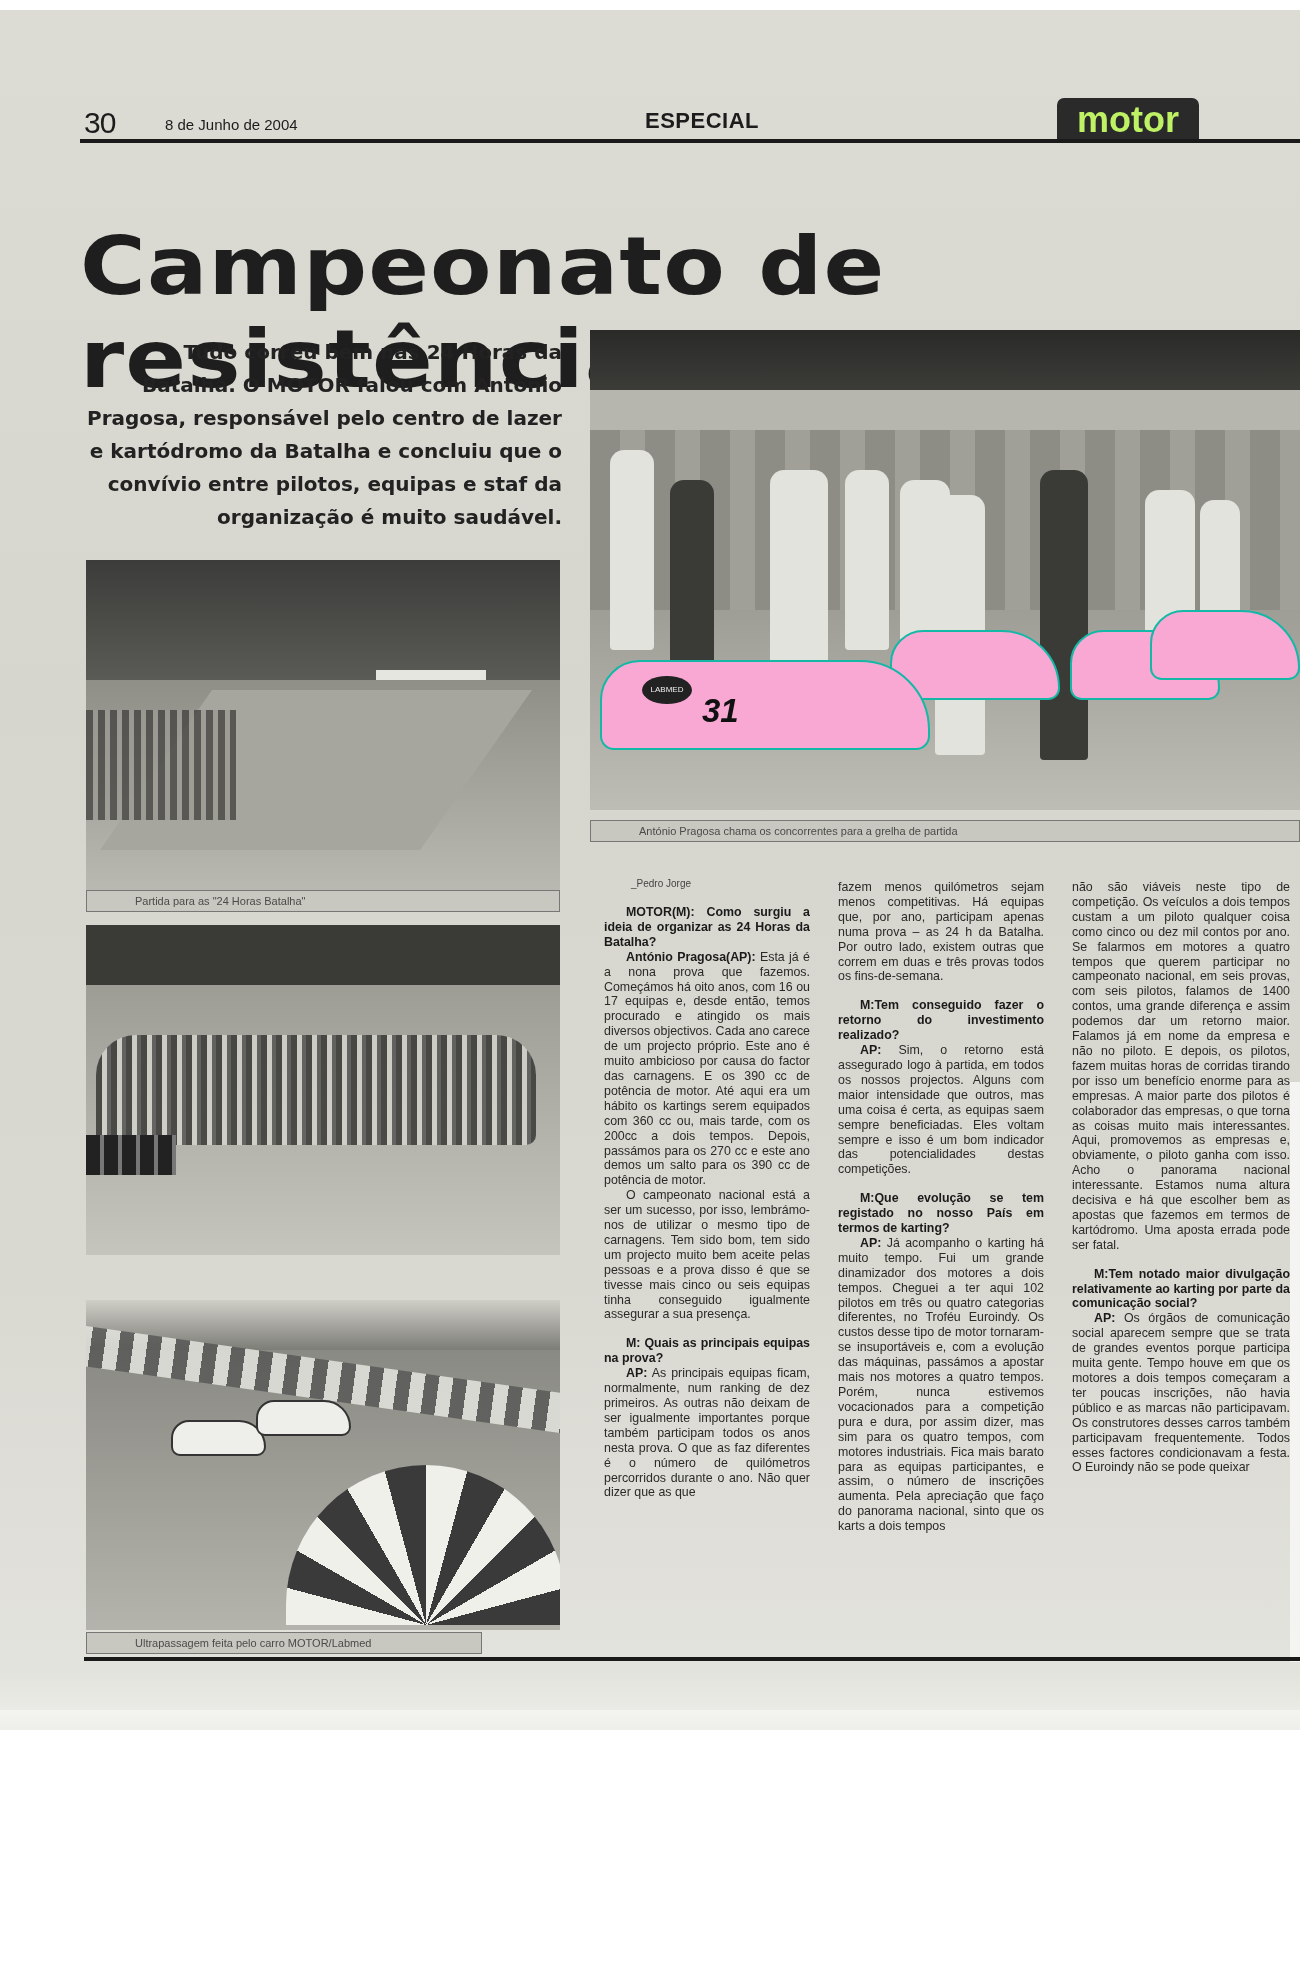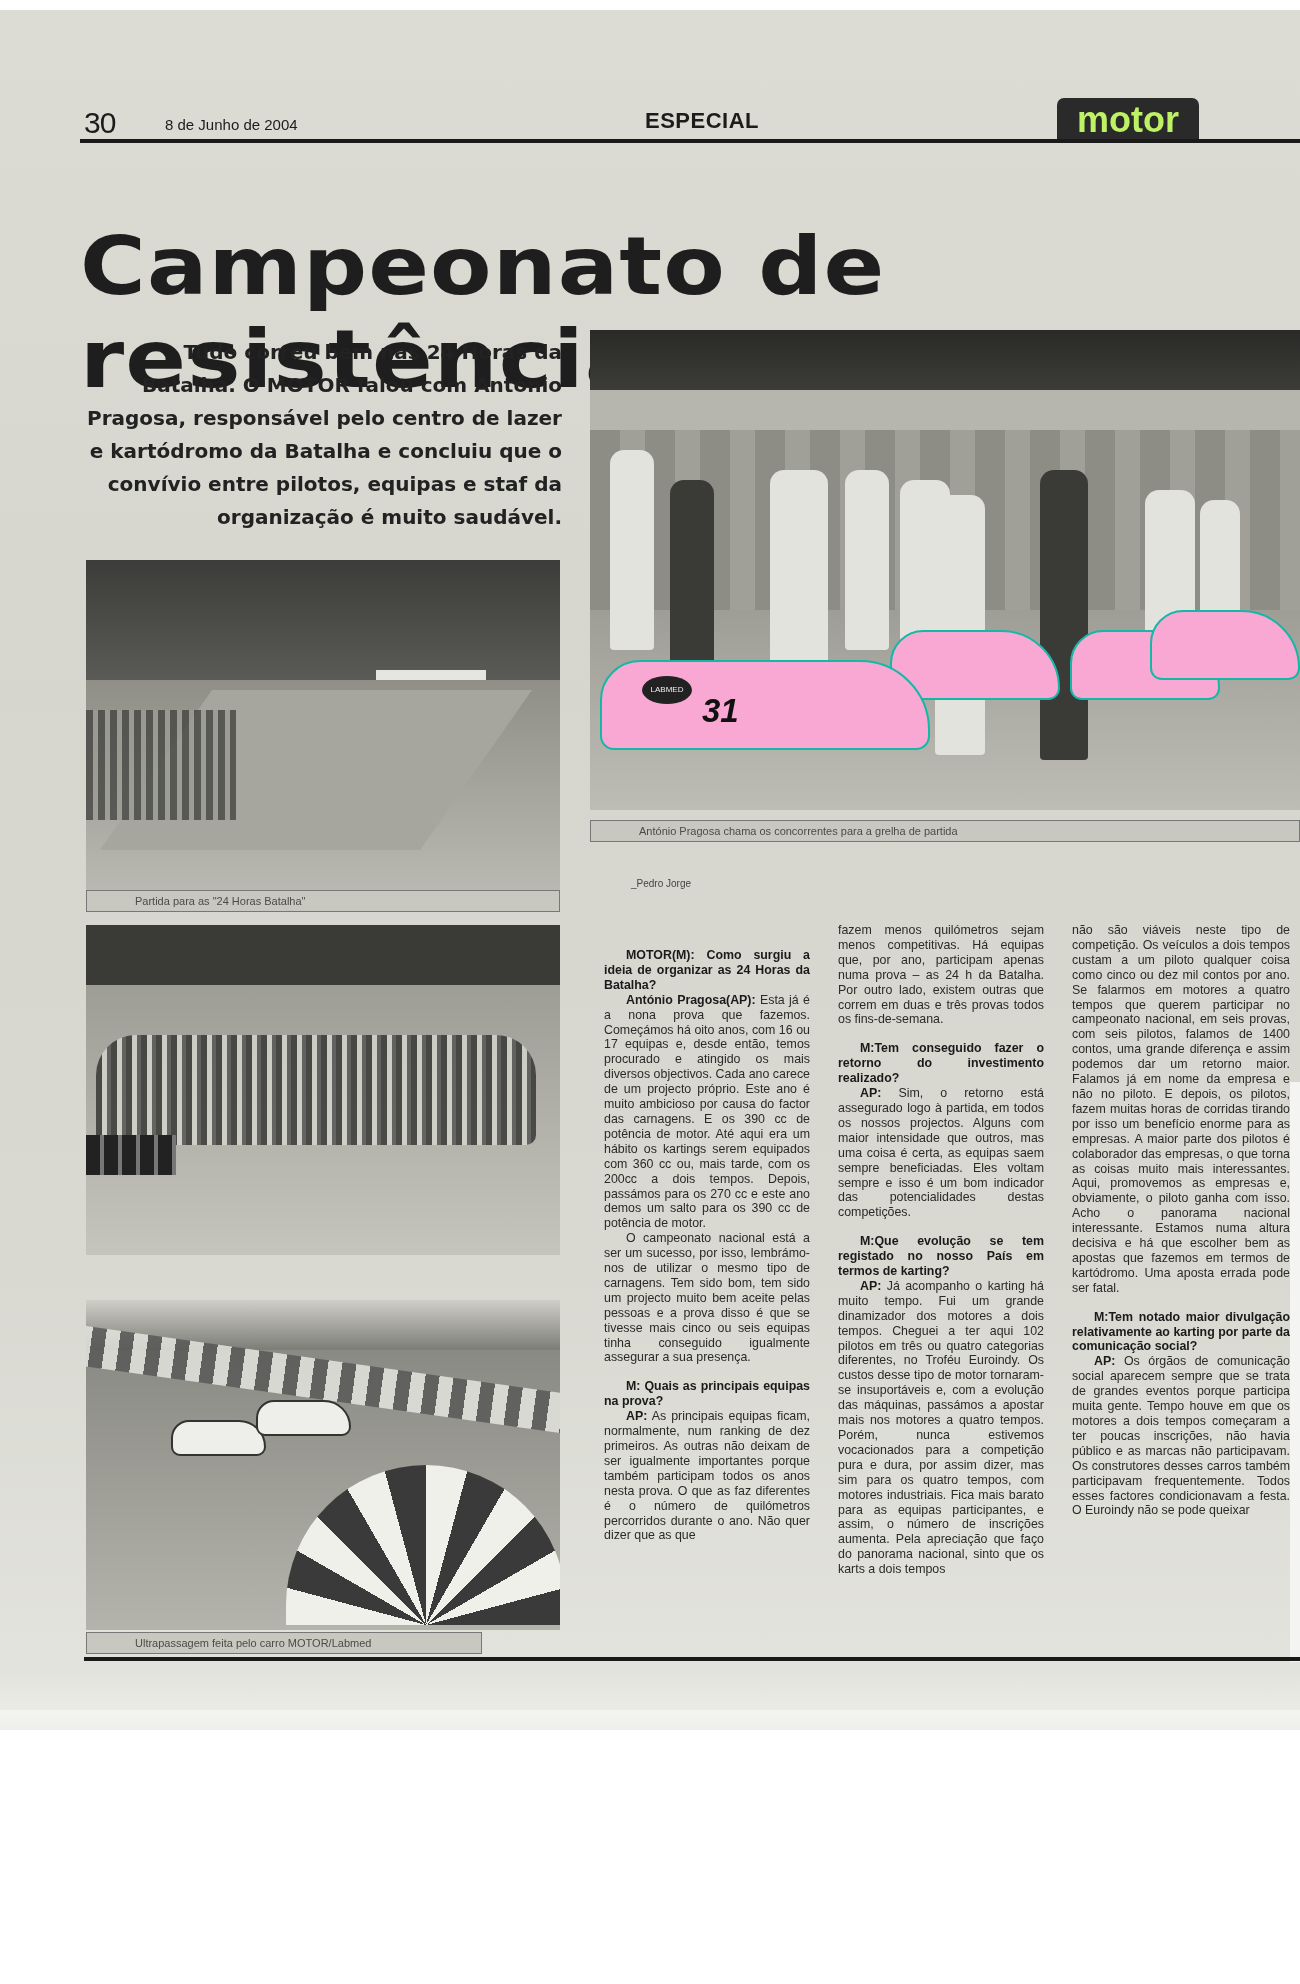--- a/index.html
+++ b/index.html
@@ -81,21 +81,21 @@
   .col {
     position:absolute; top:895px; width:206px; font-size:12.4px; line-height:14.9px;
     text-align: justify; hyphens: manual; color:#2a2a28;
     font-family: "Liberation Sans", sans-serif;
   }
   .col p { text-indent: 22px; }
   .col p.q { font-weight:bold; color:#1a1a1a; }
   .col p.gap { margin-top: 14px; }
   .col p.cont { text-indent: 0; }
   .col b { color:#1a1a1a; }
-  .col-clip { overflow:hidden; height: 760px; margin-top: 43px; }
+  .col-clip { overflow:hidden; height: 760px; }
 
   .bottom-rule { position:absolute; left:84px; top:1647px; width:1216px; height:4px; background:#1a1a1a; }
   .right-edge-white { position:absolute; left:1290px; top:1072px; width:10px; height:580px; background:#f4f4f2; }
 </style>
 </head>
 <body>
 
 <div class="sheet">
 
   <div class="mast-num">30</div>

